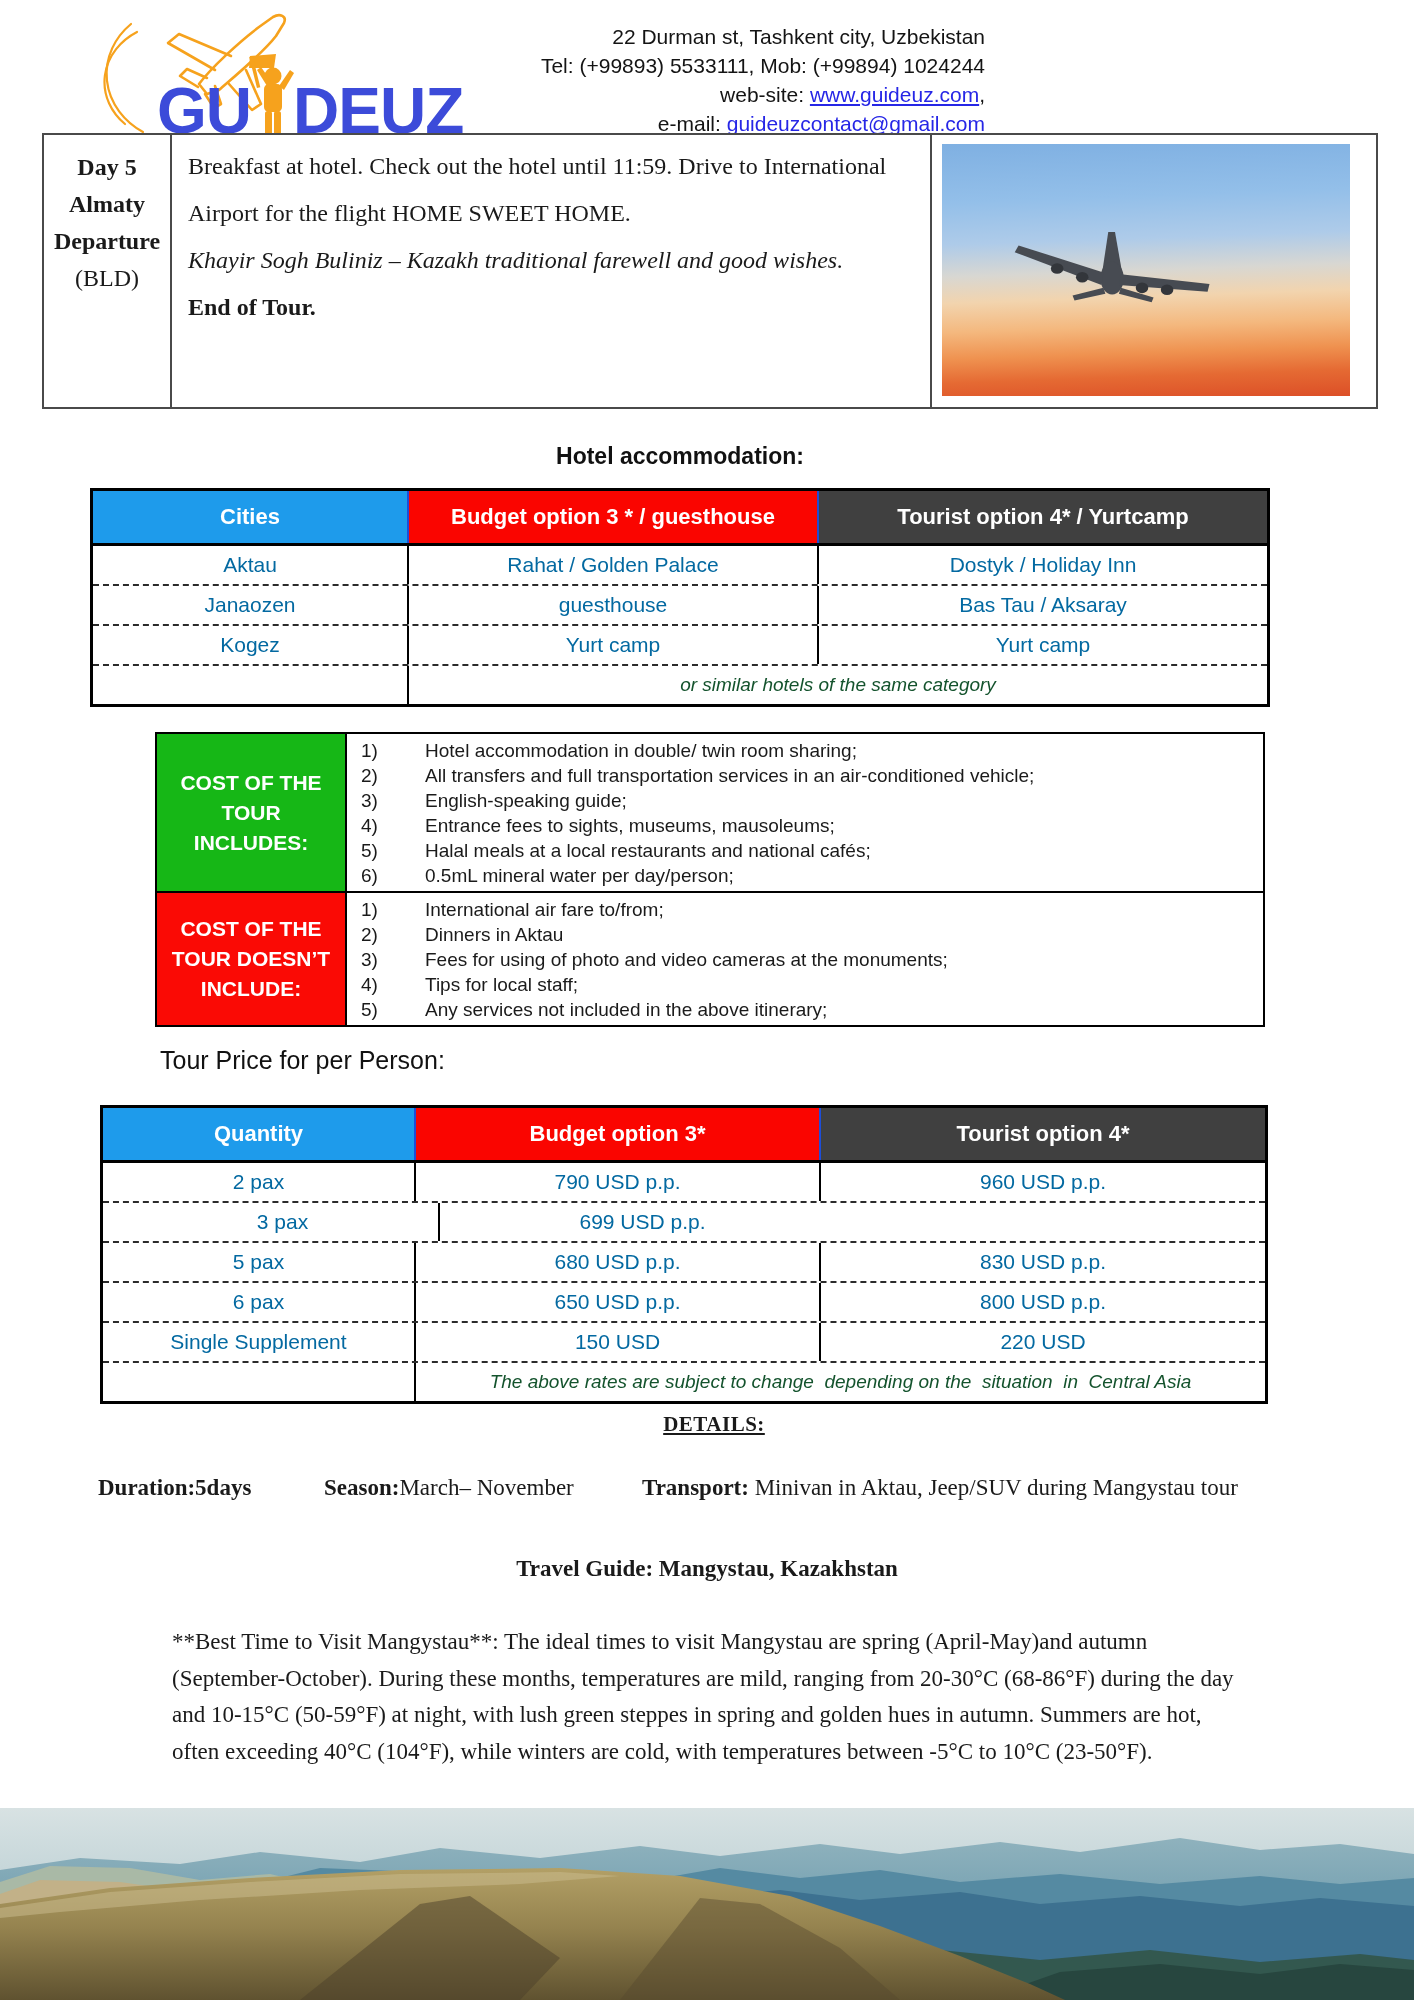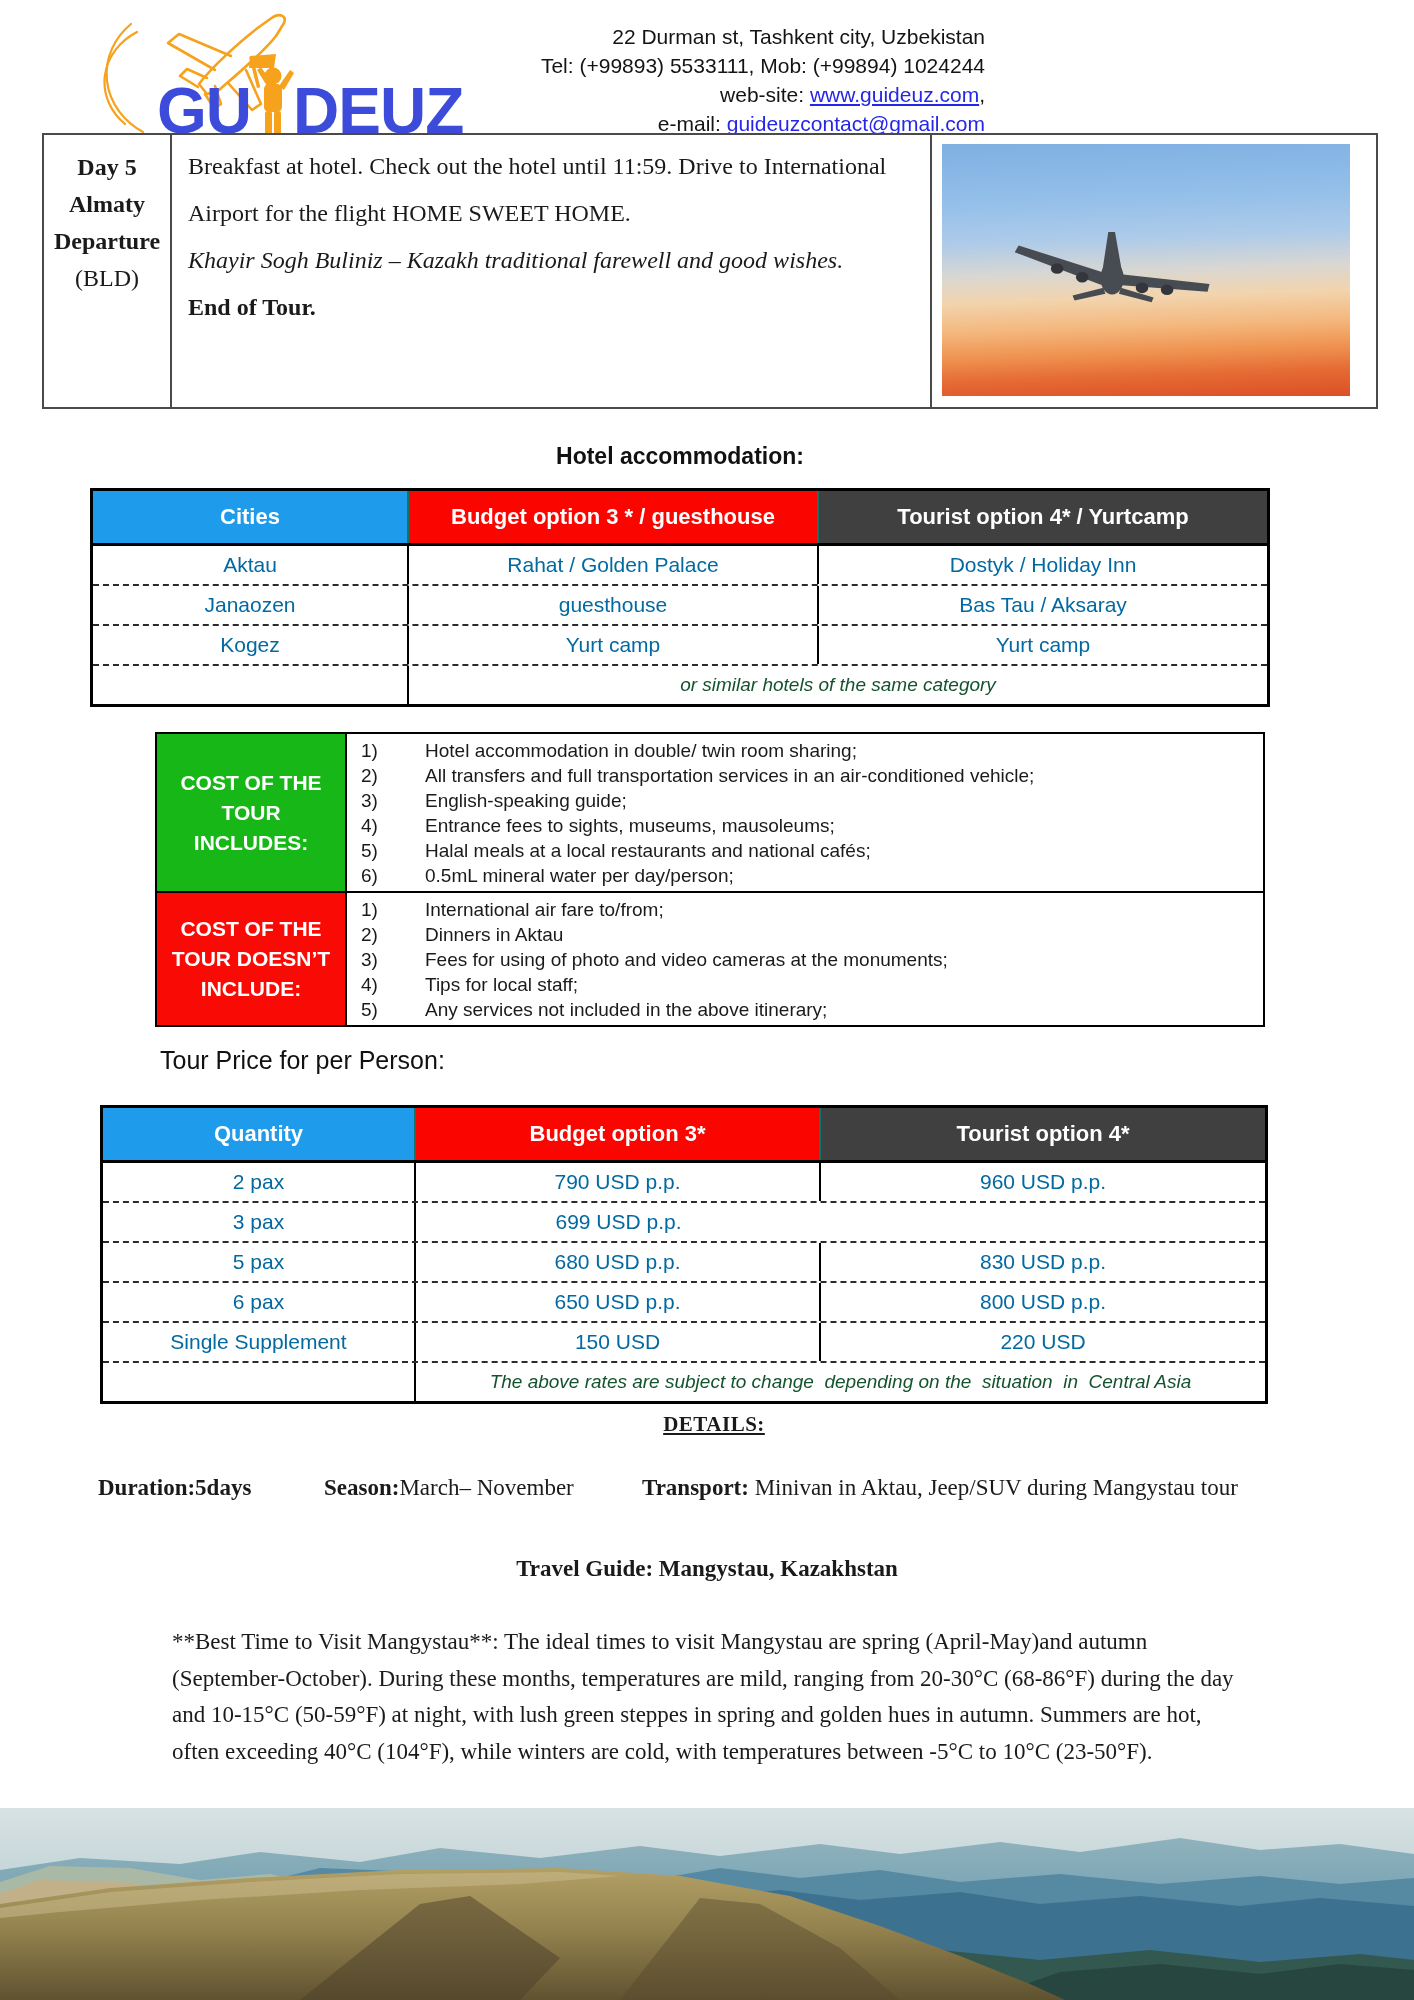--- a/index.html
+++ b/index.html
@@ -49,21 +49,21 @@
     overflow:hidden;
   }
   .plane-sil { position:absolute; left:16%; top:34%; width:52%; }
   
   .sec-title { position:absolute; font-weight:700; font-size:23px; color:#111; }
   .ctable { position:absolute; border:3px solid #000; background:#fff; }
   .crow { display:grid; }
   .hcell {
     color:#fff; font-weight:700; font-size:22px; text-align:center;
     display:flex; align-items:center; justify-content:center;
-    height:52px; border-right:2px solid #0f766e;
+    height:52px; border-right:2px solid #1d4ed8;
   }
   .hcell:last-child { border-right:none; }
   .bg-blue  { background:#1e9beb; }
   .bg-red   { background:#fa0500; }
   .bg-green { background:#404040; }
   .dcell {
     font-size:21px; color:#0369a1; text-align:center;
     display:flex; align-items:center; justify-content:center;
     height:38px; border-right:2px solid #000;
   }
@@ -283,21 +283,21 @@
     <div class="crow" style="grid-template-columns:313px 405px 1fr;">
       <div class="hcell bg-blue">Quantity</div>
       <div class="hcell bg-red">Budget option 3*</div>
       <div class="hcell bg-green">Tourist option 4*</div>
     </div>
     <div class="crow drow first" style="grid-template-columns:313px 405px 1fr;">
       <div class="dcell">2 pax</div>
       <div class="dcell">790 USD p.p.</div>
       <div class="dcell">960 USD p.p.</div>
     </div>
-    <div class="crow drow" style="grid-template-columns:313px 405px 1fr;">
+    <div class="crow drow" style="grid-template-columns:313px 405px 1fr;padding-left:24px;">
       <div class="dcell">3 pax</div>
       <div class="dcell">699 USD p.p.</div>
     </div>
     <div class="crow drow" style="grid-template-columns:313px 405px 1fr;">
       <div class="dcell">5 pax</div>
       <div class="dcell">680 USD p.p.</div>
       <div class="dcell">830 USD p.p.</div>
     </div>
     <div class="crow drow" style="grid-template-columns:313px 405px 1fr;">
       <div class="dcell">6 pax</div>

